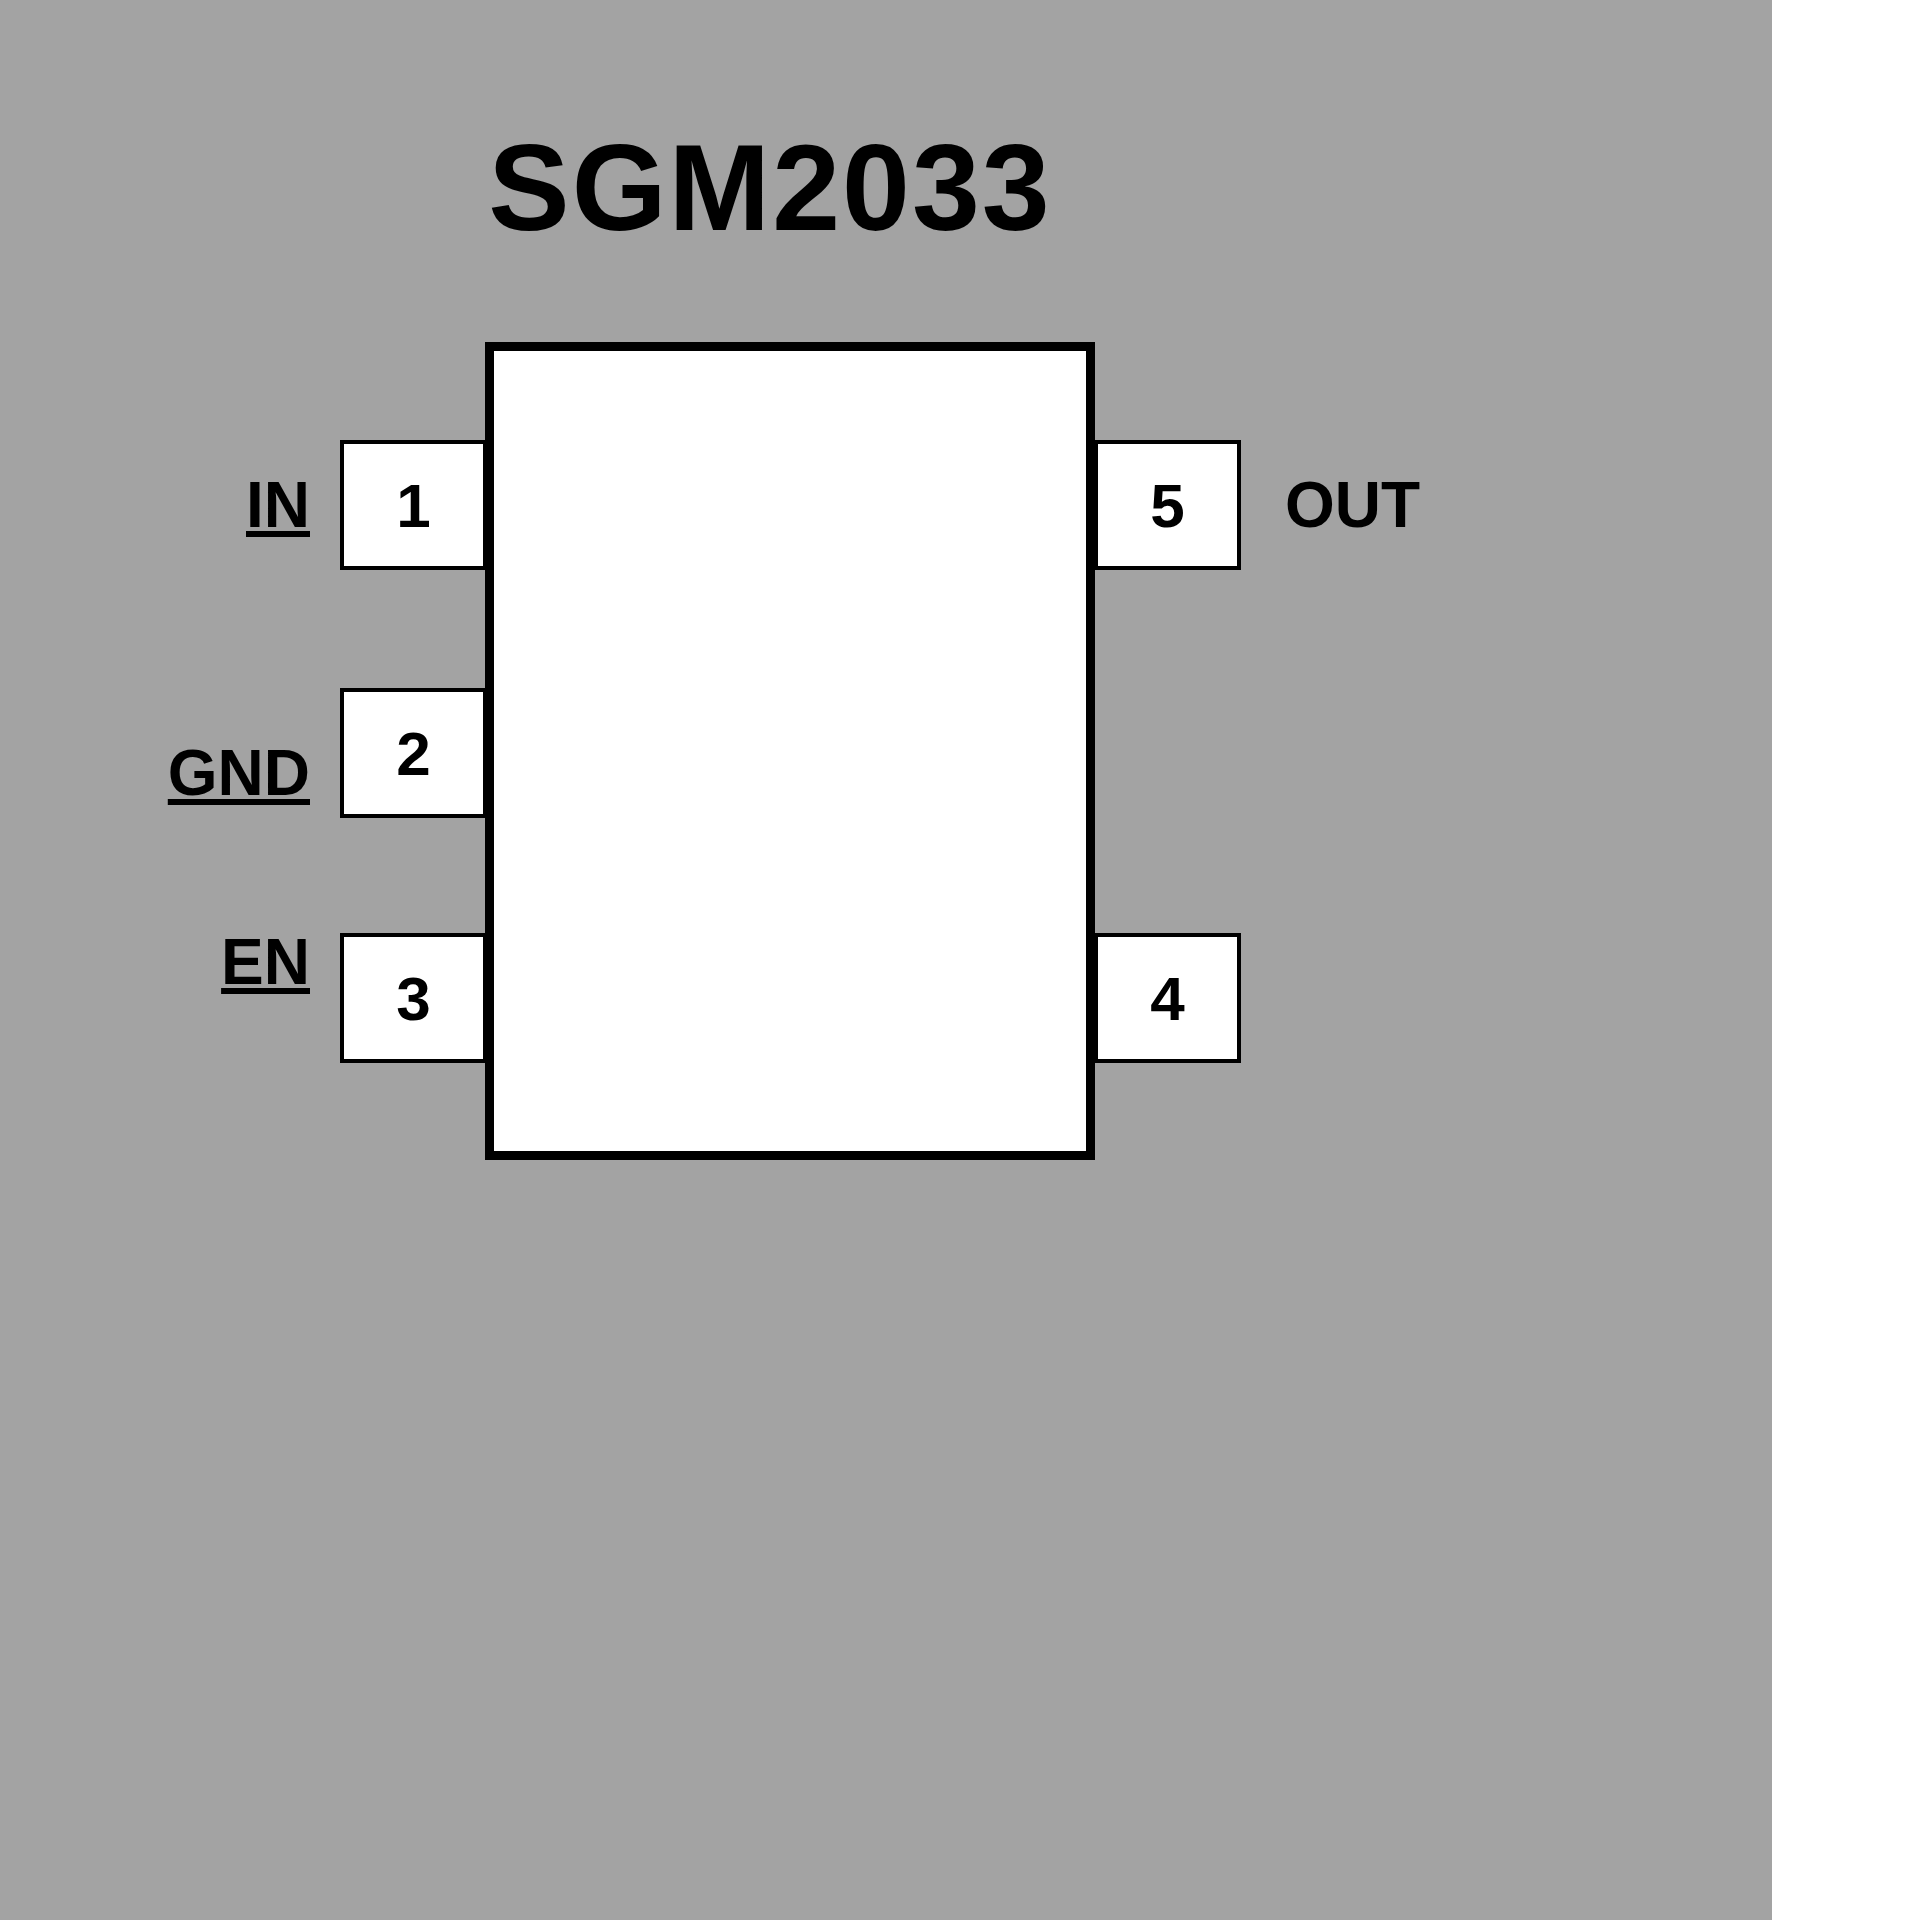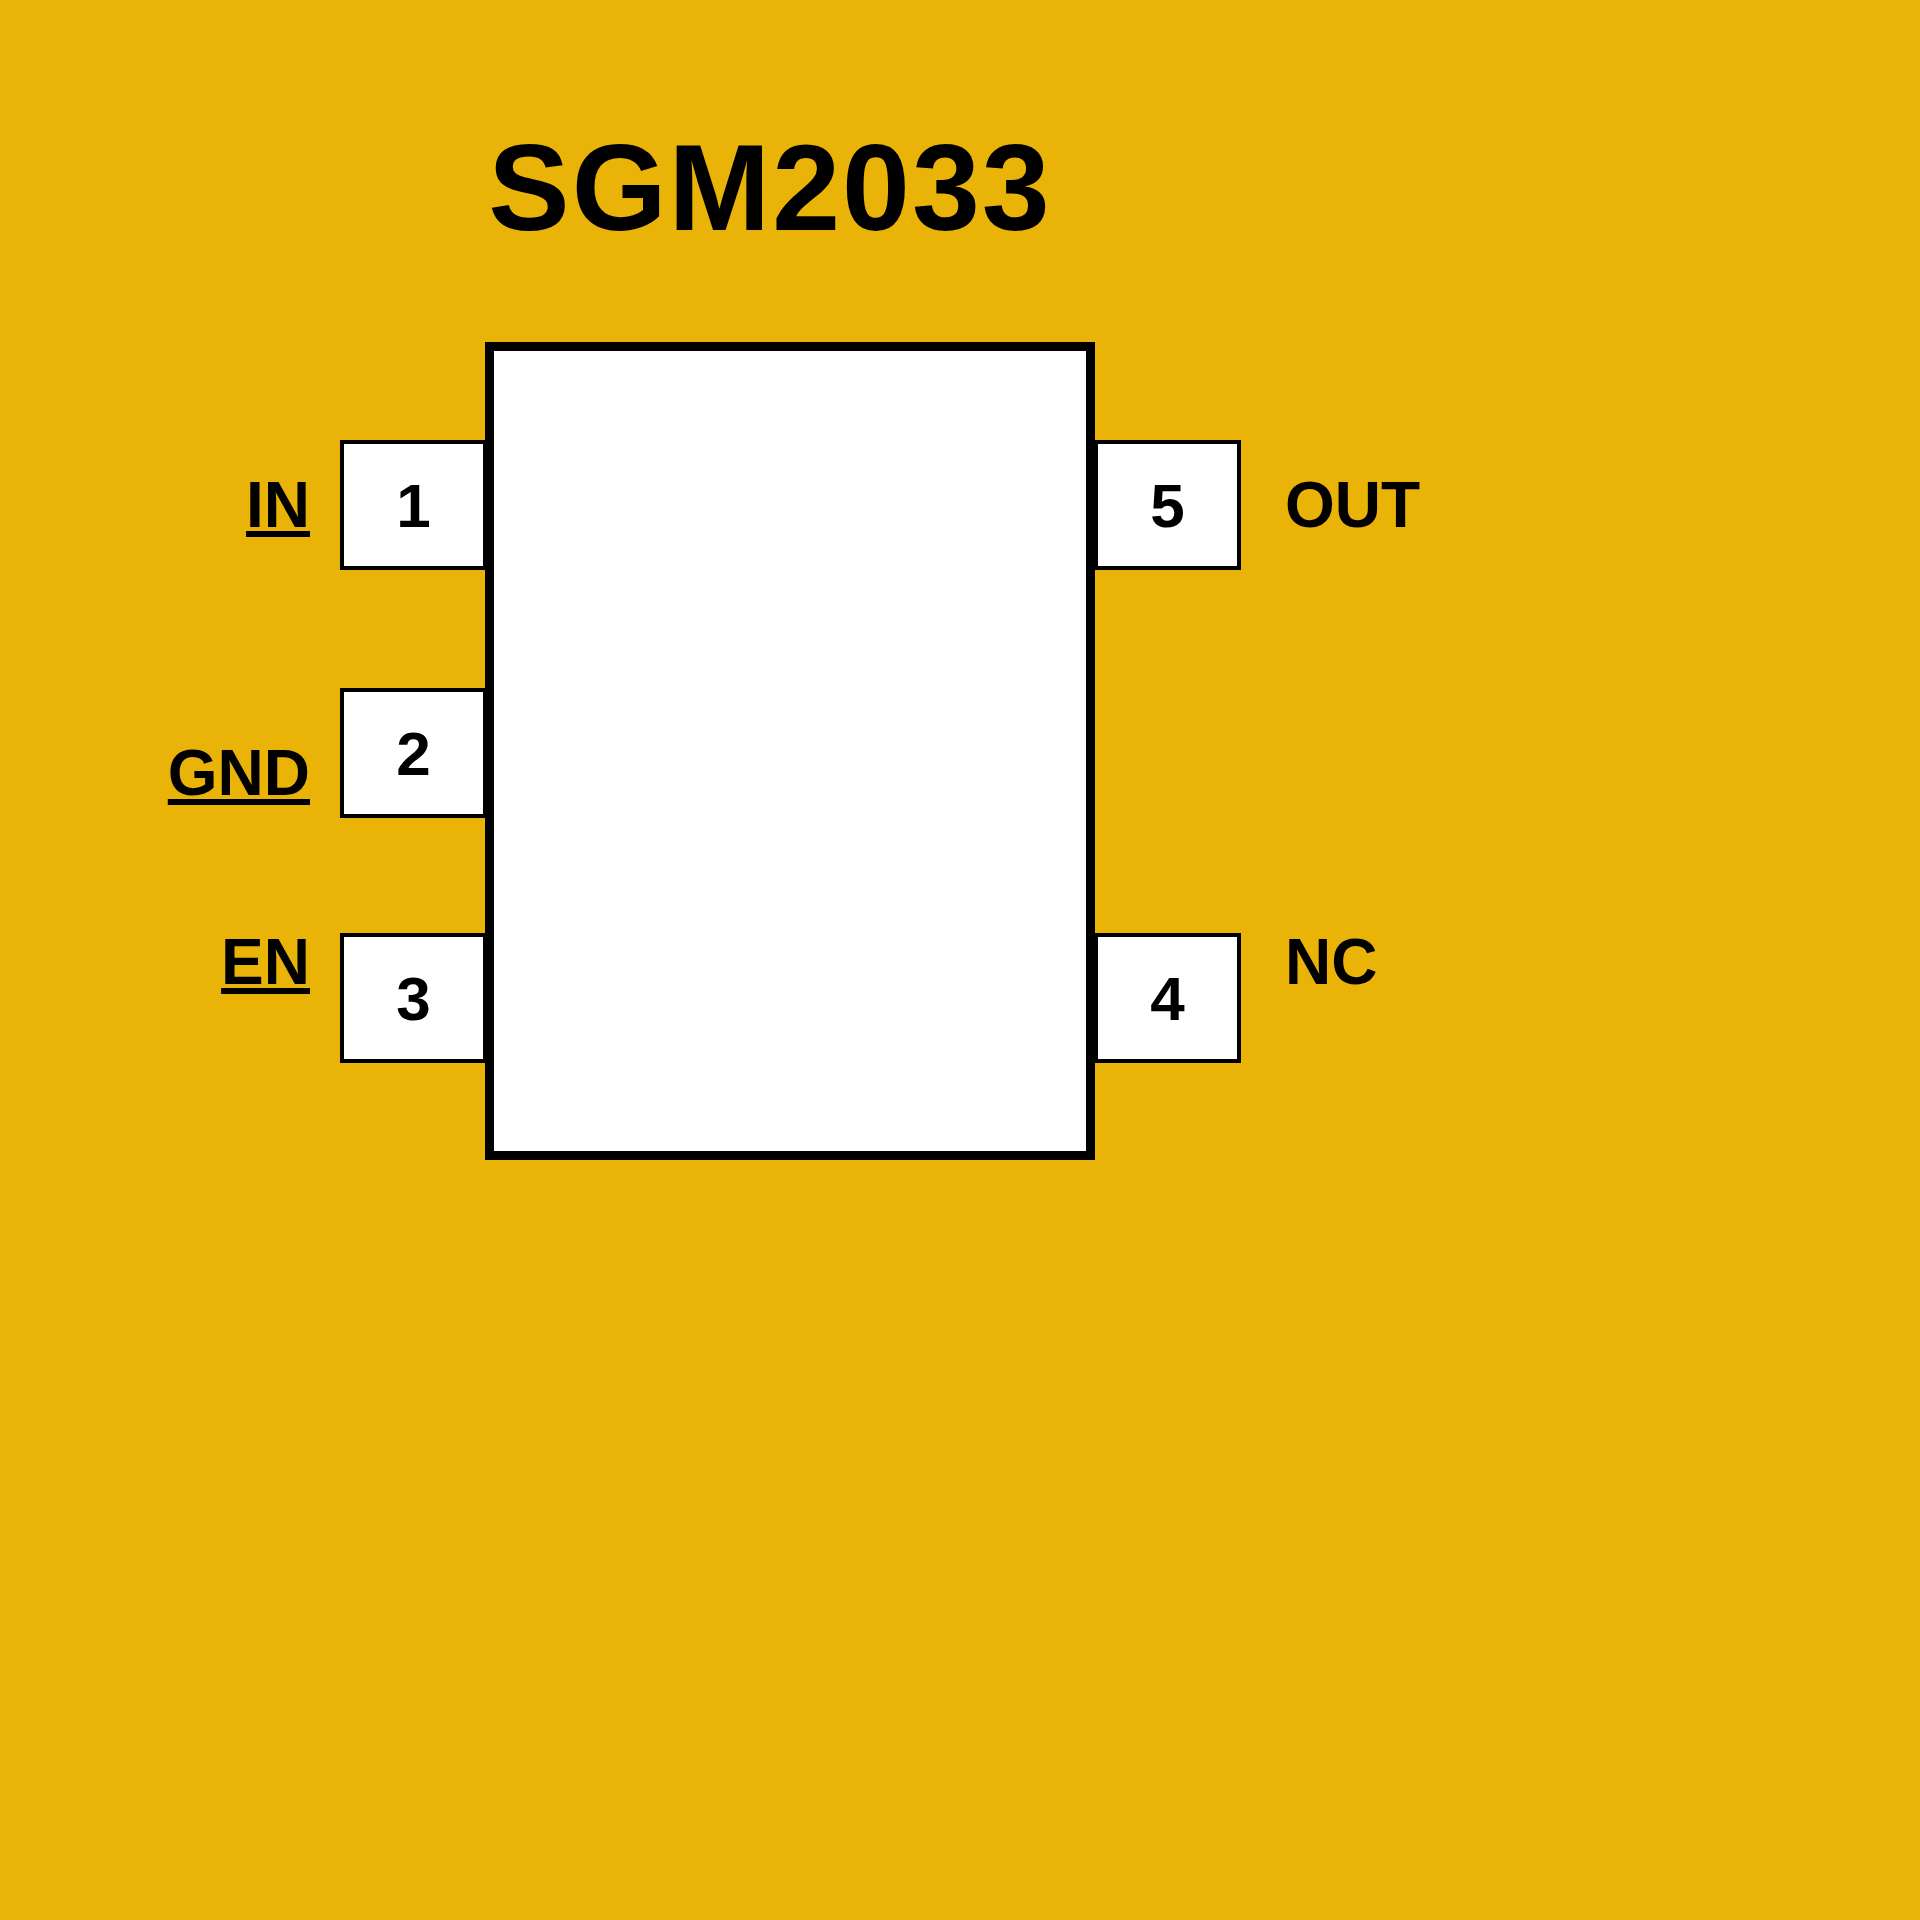--- a/index.html
+++ b/index.html
@@ -5,23 +5,23 @@
   * { margin: 0; padding: 0; box-sizing: border-box; }
   html, body {
     width: 1920px;
     height: 1920px;
     background: #ffffff;
     font-family: "Liberation Sans", sans-serif;
     overflow: hidden;
   }
   .canvas {
     position: relative;
-    width: 1920px;
+    width: 1772px;
     height: 1920px;
-    background: #eab308;
+    background: #a3a3a3;
   }
   .chip-title {
     position: absolute;
     left: 270px;
     top: 118px;
     width: 1000px;
     text-align: center;
     font-size: 122px;
     font-weight: bold;
     letter-spacing: 2px;
@@ -94,15 +94,14 @@
   </div>
 
   <div class="pin-box right row-1">
     <span>5</span>
   </div>
   <div class="pin-label right row-1">OUT</div>
 
   <div class="pin-box right row-3">
     <span>4</span>
   </div>
-  <div class="pin-label right row-3">NC</div>
 
 </div>
 
 </body></html>

